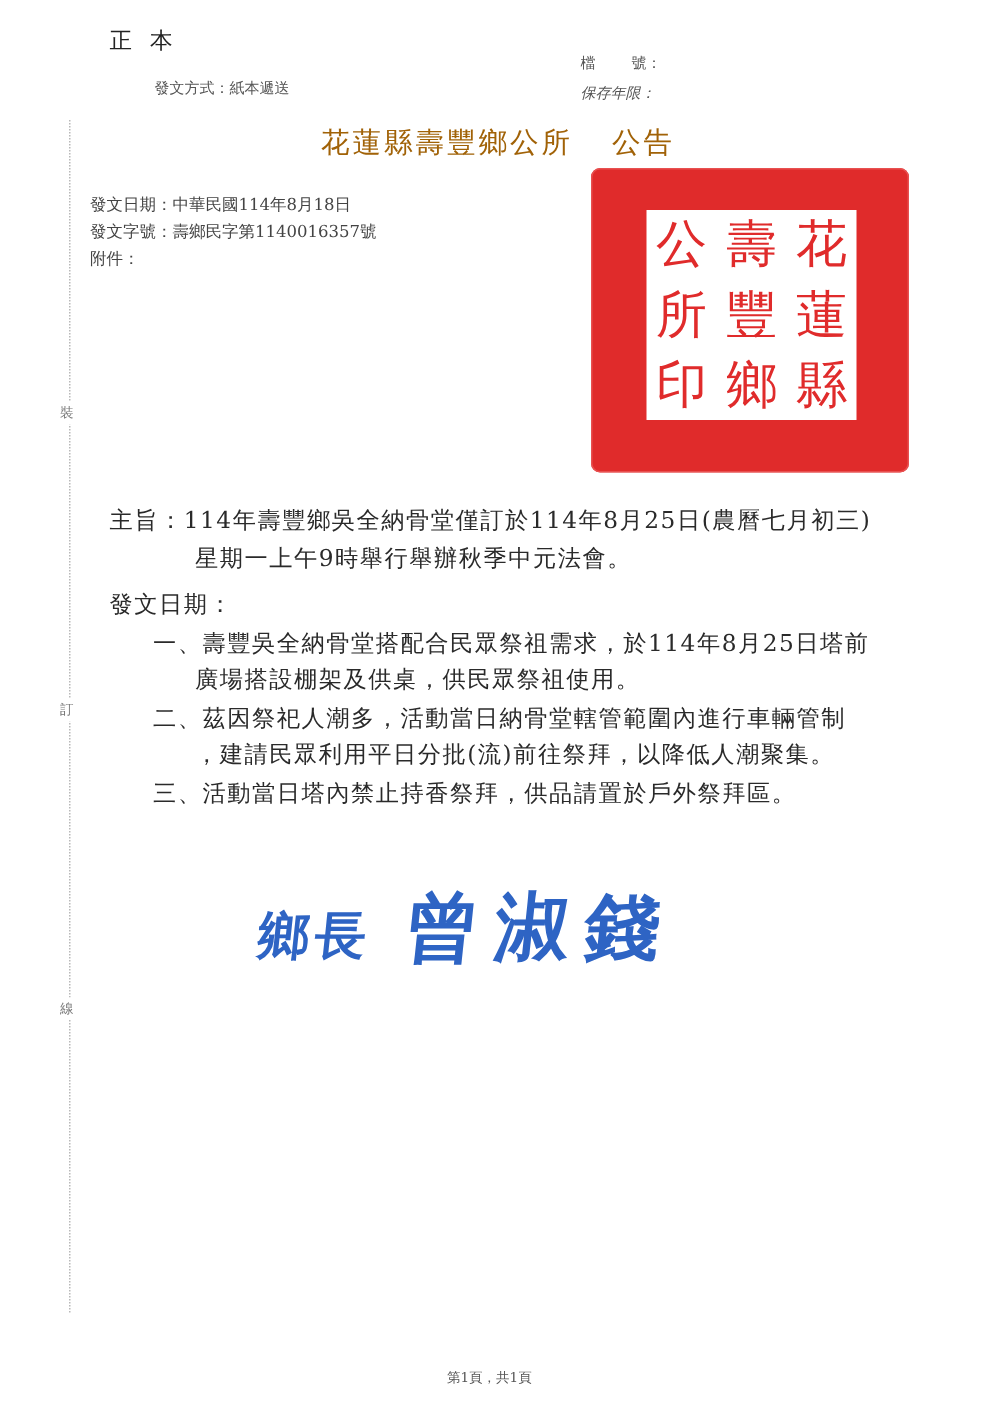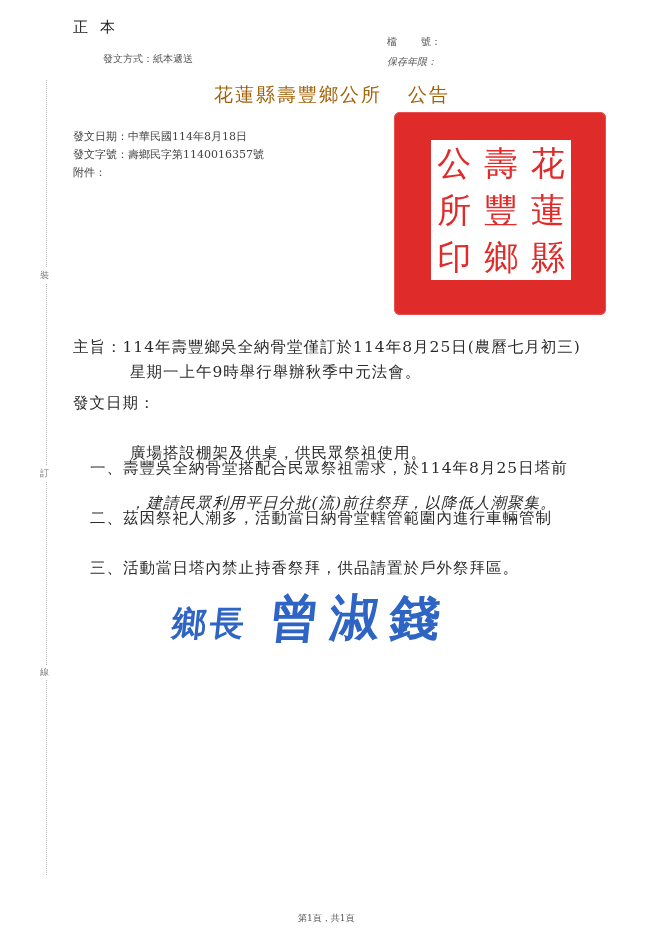--- a/index.html
+++ b/index.html
@@ -41,21 +41,21 @@
 
     .doc-title {
       left: 214px; top: 82px;
       font-size: 19px;
       letter-spacing: 2px;
       color: #a16207;
     }
     .doc-title .gap { display: inline-block; width: 26px; }
 
     .header-field {
-      left: 73px;
+      left: 60px;
       font-size: 11px;
       color: #444;
     }
     .header-field.f1 { top: 129px; }
     .header-field.f2 { top: 147px; }
     .header-field.f3 { top: 165px; }
 
     
     .seal {
       left: 394px; top: 112px;
@@ -89,26 +89,26 @@
 
     
     .body-text {
       font-size: 15.5px;
       color: #2a2a2a;
       letter-spacing: 1px;
     }
     .subject-line1 { left: 73px; top: 337px; }
     .subject-line2 { left: 130px; top: 362px; }
     .items-heading { left: 73px; top: 393px; }
-    .item { left: 90px; margin-top: 39px; }
+    .item { left: 102px; }
     .item-cont { left: 130px; }
     .i1a { top: 419px; }
     .i1b { top: 443px; }
     .i2a { top: 469px; }
-    .i2b { top: 493px; font-style: italic; }
+    .i2b { top: 493px; }
     .i3a { top: 519px; }
 
     
     .signature {
       left: 172px; top: 585px;
       color: #2e64c4;
       font-family: "DejaVu Serif", serif;
       font-weight: bold;
     }
     .sig-title {

